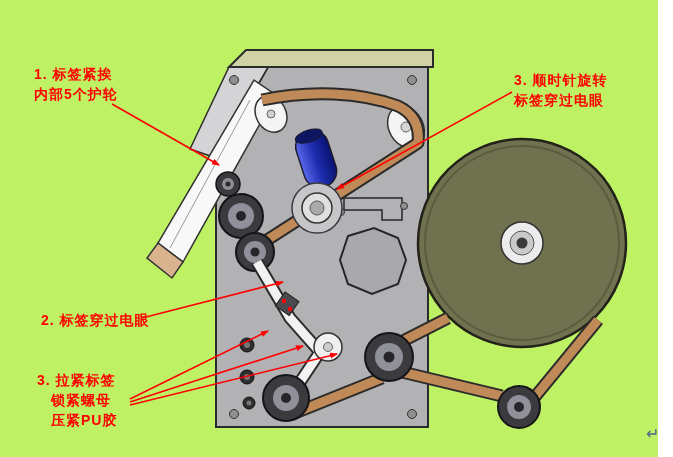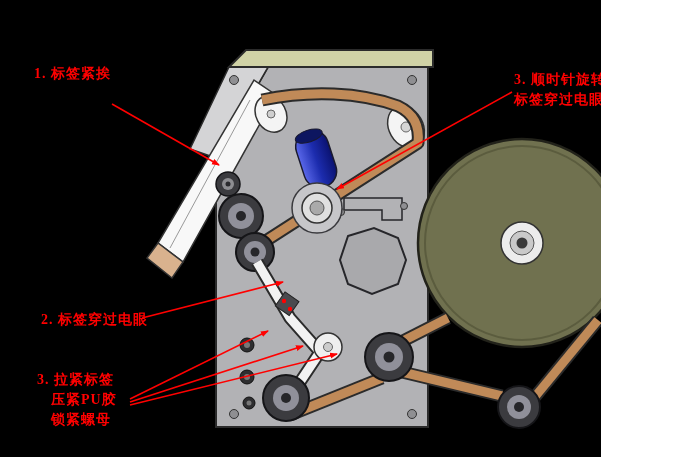--- a/index.html
+++ b/index.html
@@ -1,21 +1,21 @@
 <!DOCTYPE html>
 <html><head>
 <meta charset="utf-8">
 <style>
   html,body{margin:0;padding:0;background:#ffffff;}
   .stage{
     position:relative;
-    width:601px;height:457px;
-    background:#000000;
+    width:658px;height:457px;
+    background:#bef264;
     overflow:hidden;
-    font-family:Liberation Serif, serif;
+    font-family:Liberation Sans, sans-serif;
   }
   .stage svg{position:absolute;left:0;top:0;}
   .note{
     position:absolute;
     color:#ff0000;
     font-size:14px;
     font-weight:600;
     line-height:20px;
     white-space:nowrap;
     letter-spacing:1px;
@@ -167,31 +167,32 @@
       <line class="arrow" x1="512" y1="92" x2="337" y2="189" marker-end="url(#arrh)"></line>
       <line class="arrow" x1="142" y1="318" x2="283" y2="282" marker-end="url(#arrh)"></line>
       <line class="arrow" x1="130" y1="399" x2="268" y2="331" marker-end="url(#arrh)"></line>
       <line class="arrow" x1="130" y1="402" x2="303" y2="346" marker-end="url(#arrh)"></line>
       <line class="arrow" x1="130" y1="405" x2="337" y2="354" marker-end="url(#arrh)"></line>
     </g>
   </svg>
 
   <div class="note" style="left:34px;top:64px;">
     <div>1. 标签紧挨</div>
+    <div>内部5个护轮</div>
   </div>
 
   <div class="note" style="left:514px;top:70px;">
     <div>3. 顺时针旋转</div>
     <div>标签穿过电眼</div>
   </div>
 
   <div class="note" style="left:41px;top:310px;">
     <div>2. 标签穿过电眼</div>
   </div>
 
   <div class="note" style="left:37px;top:370px;">
     <div>3. 拉紧标签</div>
+    <div class="indent">锁紧螺母</div>
     <div class="indent">压紧PU胶</div>
-    <div class="indent">锁紧螺母</div>
   </div>
 
   <div class="return-mark">↵</div>
 </div>
 
 </body></html>

